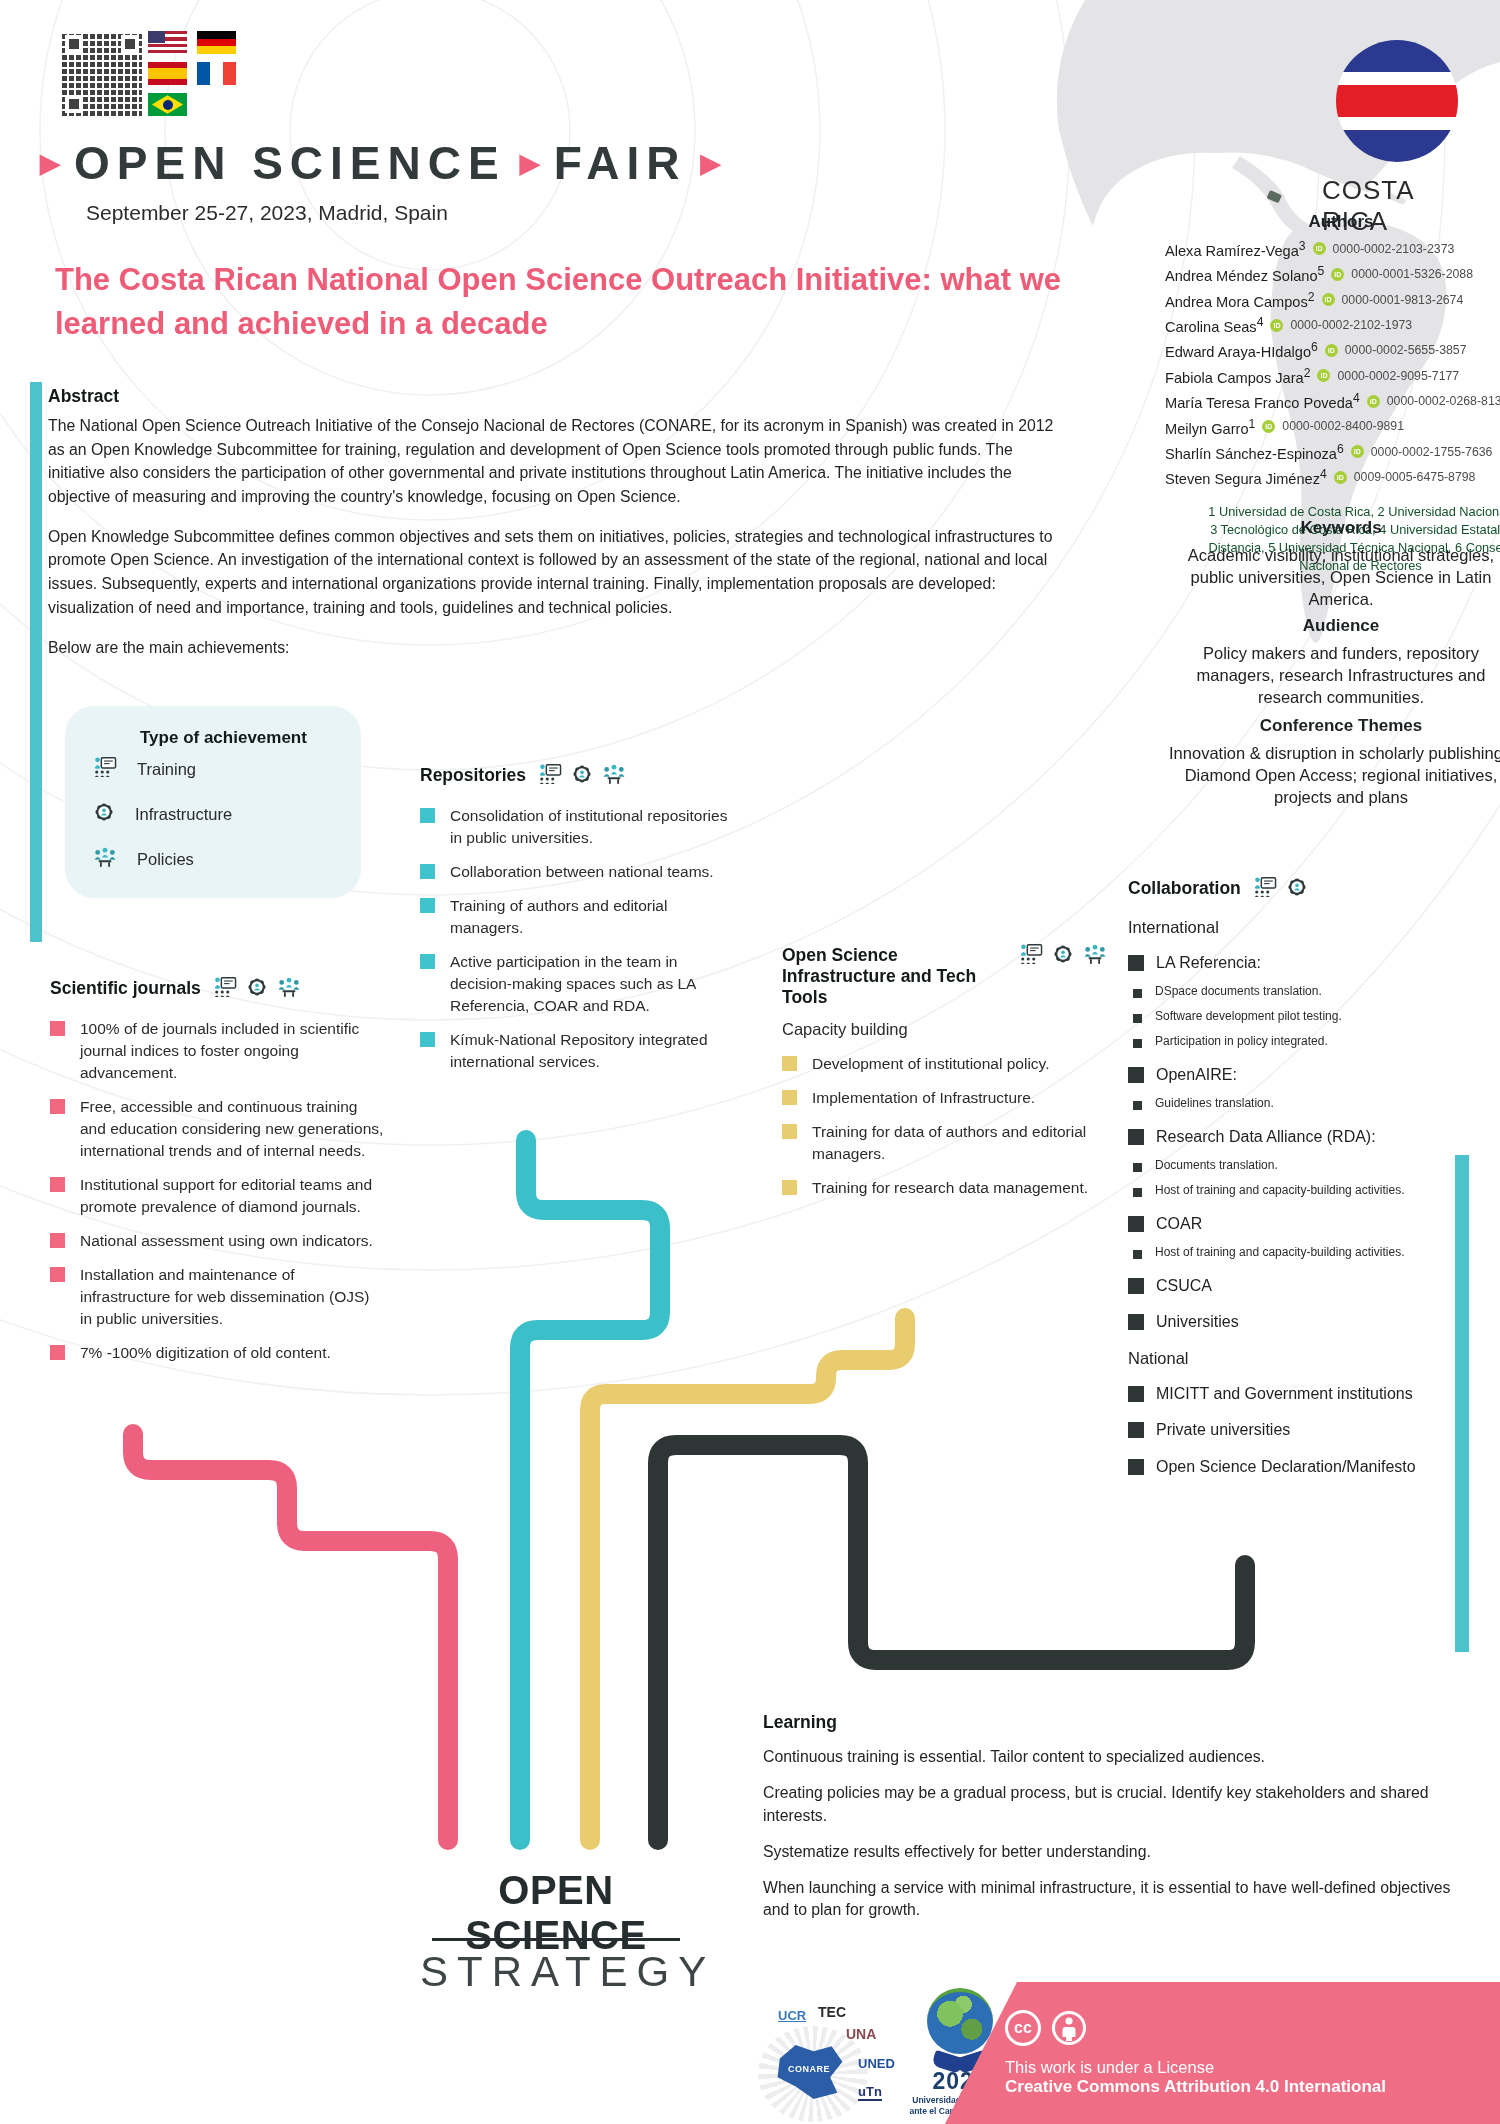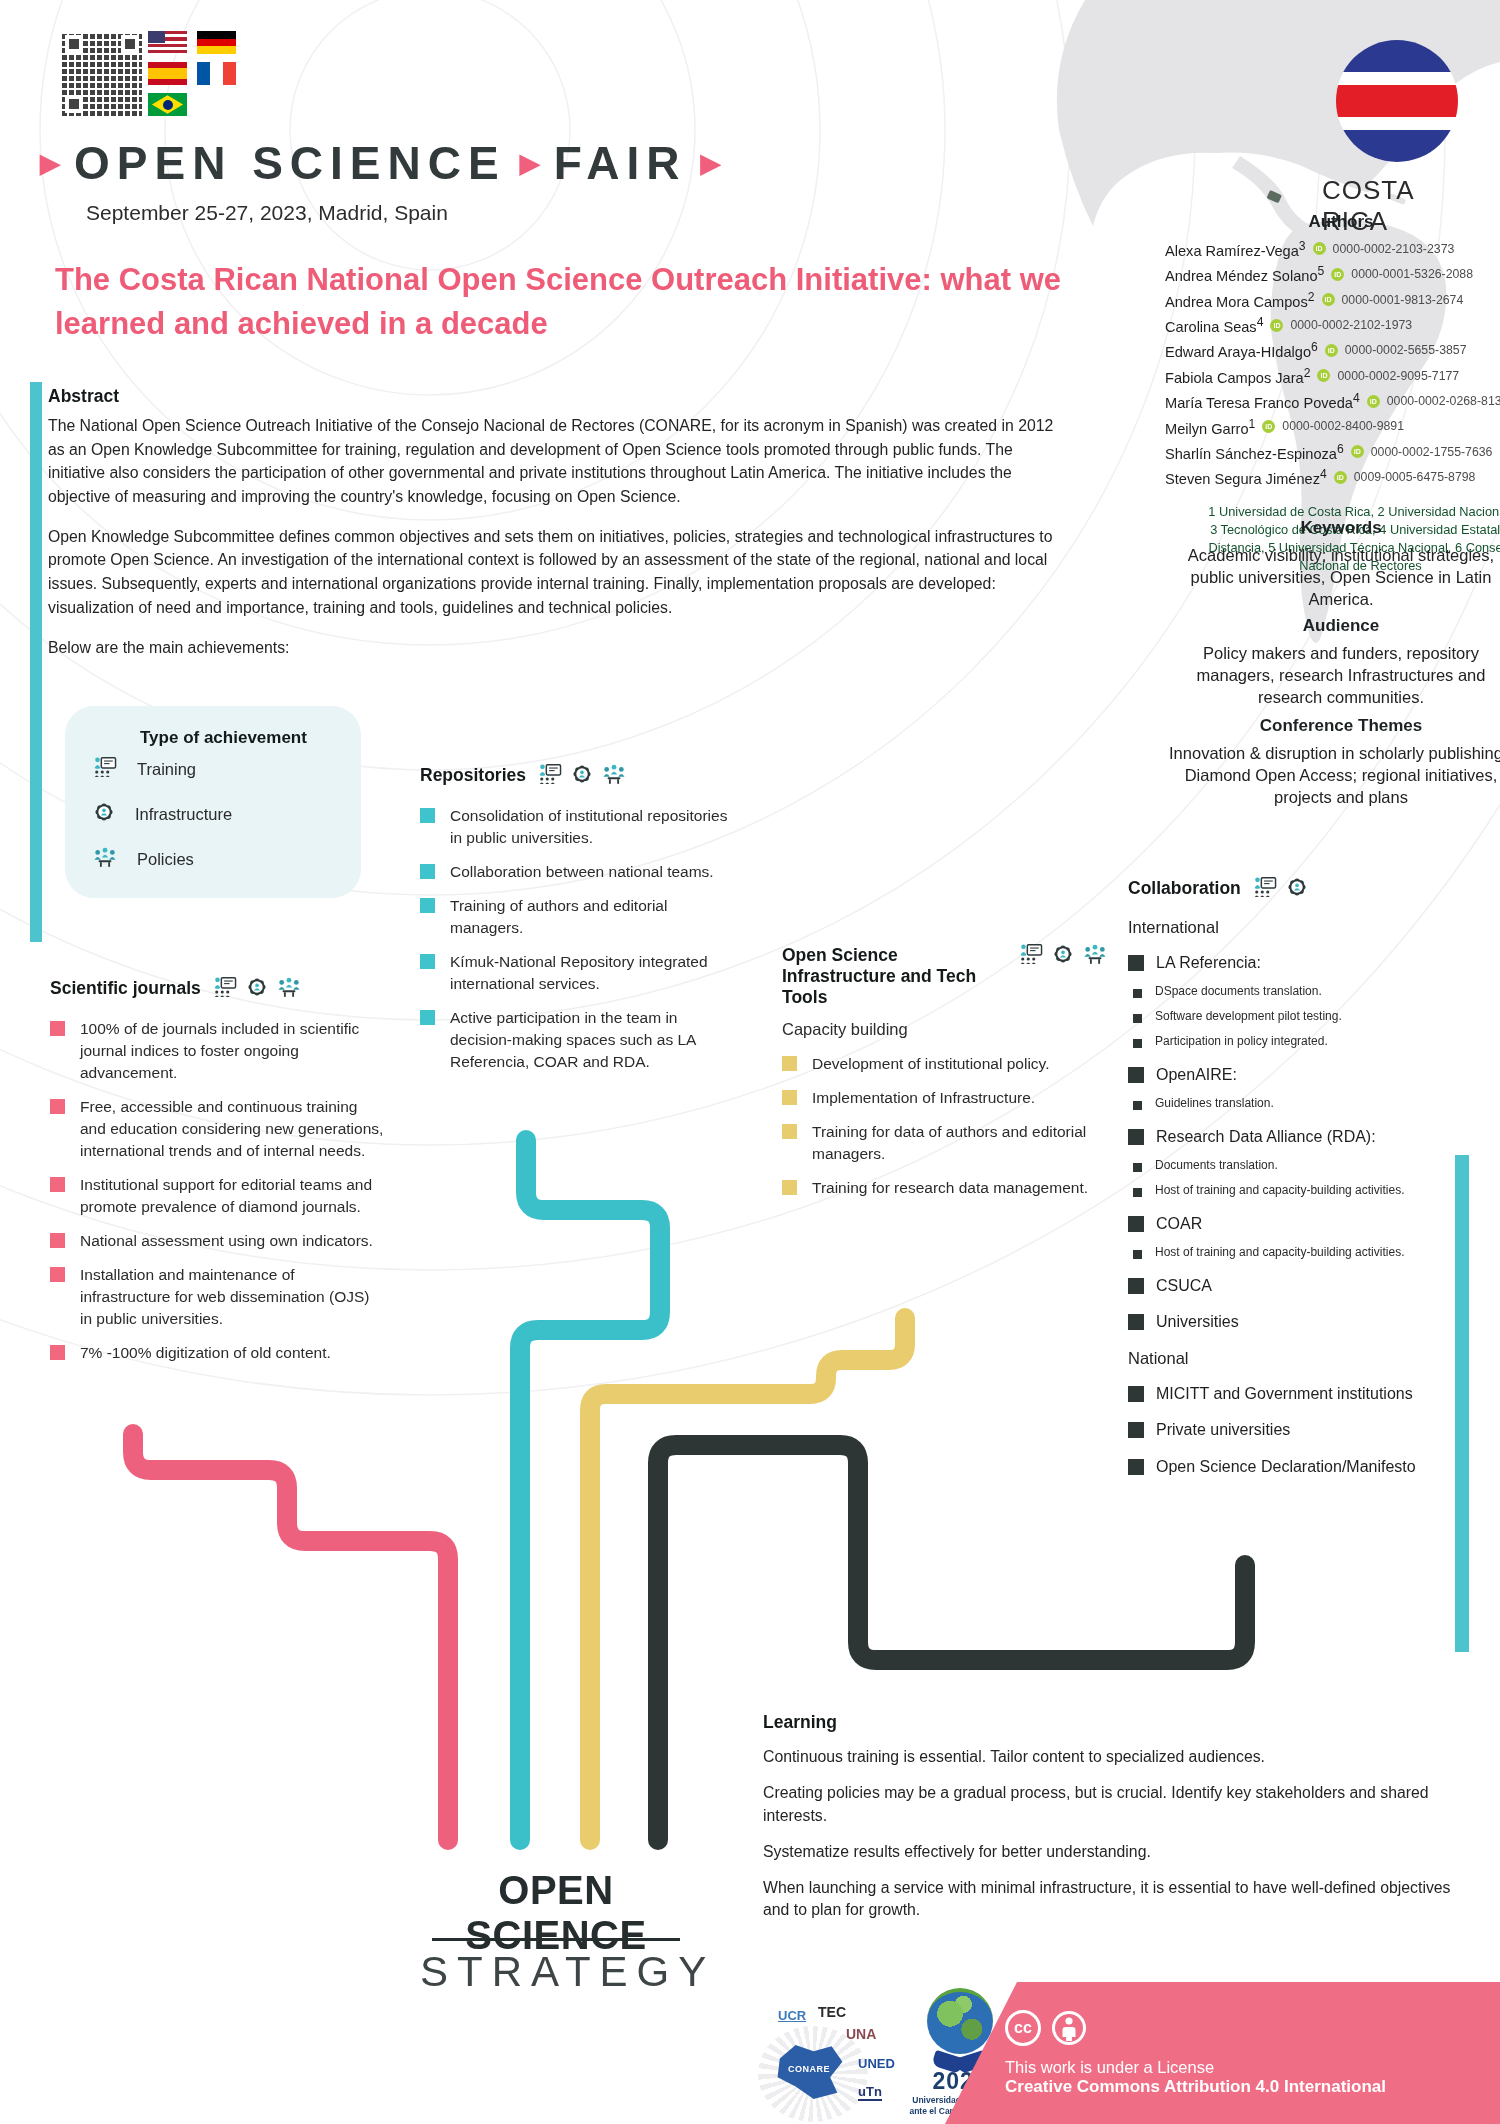--- a/index.html
+++ b/index.html
@@ -415,25 +415,25 @@
         <div class="item-row">
           <span class="bullet teal"></span>
           <span class="item-text">Collaboration between national teams.</span>
         </div>
         <div class="item-row">
           <span class="bullet teal"></span>
           <span class="item-text">Training of authors and editorial managers.</span>
         </div>
         <div class="item-row">
           <span class="bullet teal"></span>
+          <span class="item-text">Active participation in the team in decision-making spaces such as LA Referencia, COAR and RDA.</span>
+        </div>
+        <div class="item-row">
+          <span class="bullet teal"></span>
           <span class="item-text">Kímuk-National Repository integrated international services.</span>
-        </div>
-        <div class="item-row">
-          <span class="bullet teal"></span>
-          <span class="item-text">Active participation in the team in decision-making spaces such as LA Referencia, COAR and RDA.</span>
         </div>
       </div>
   </div>
 
   <div class="abs" style="left:782px;top:945px;width:325px">
     <div class="sec-head">
       <span class="sec-h">
         <span>Open Science</span><br>
         <span>Infrastructure and Tech Tools</span>
       </span>

